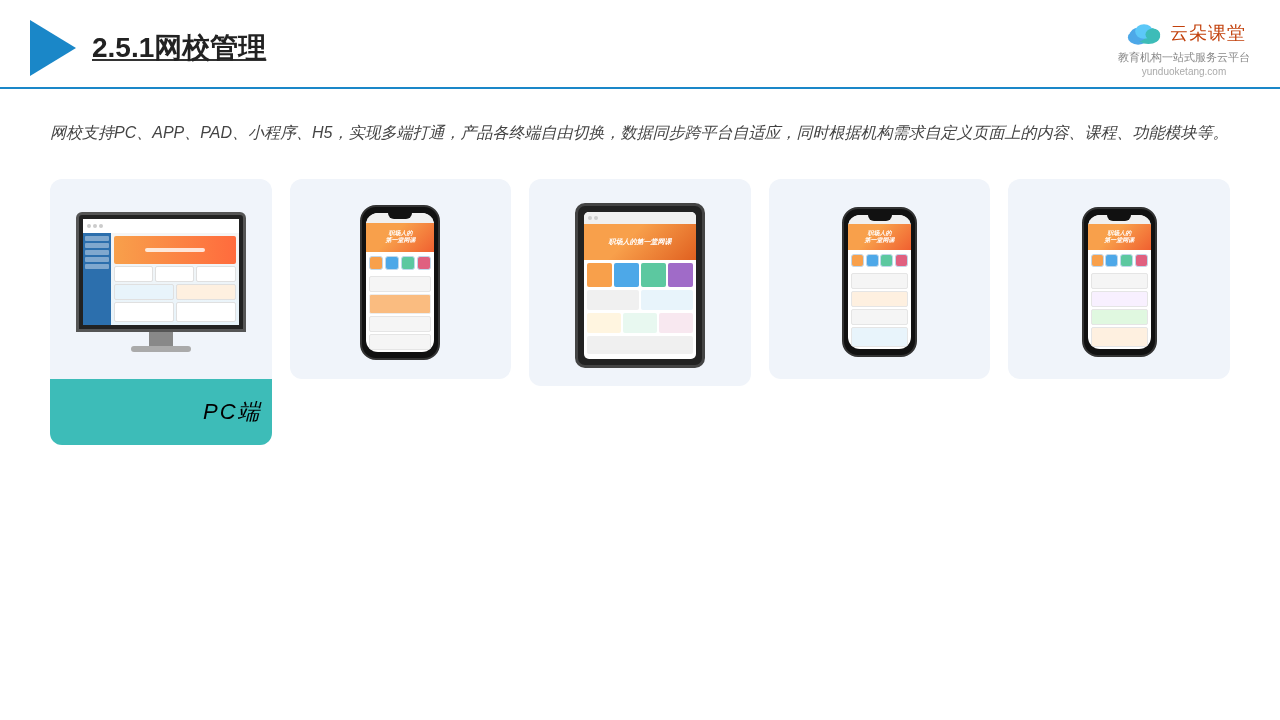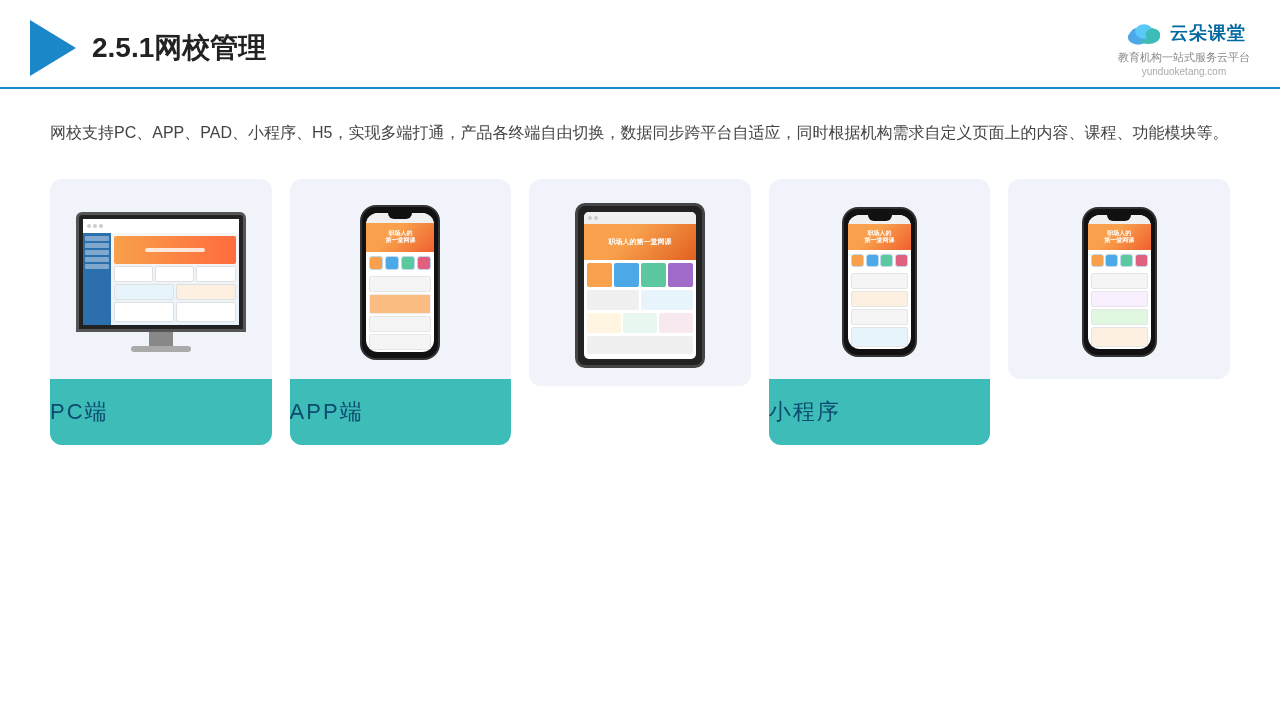--- a/index.html
+++ b/index.html
@@ -15,20 +15,21 @@
       display: flex;
       align-items: center;
       justify-content: space-between;
       padding: 18px 30px 10px 30px;
       border-bottom: 2px solid #1a87c8;
     }
     .header-left {
       display: flex;
       align-items: center;
       gap: 16px;
+      text-decoration: underline;
     }
     .play-icon {
       width: 0;
       height: 0;
       border-top: 28px solid transparent;
       border-bottom: 28px solid transparent;
       border-left: 46px solid #1a87c8;
     }
     .page-title {
       font-size: 28px;
@@ -39,32 +40,33 @@
       display: flex;
       flex-direction: column;
       align-items: center;
     }
     .cloud-icon {
       width: 44px;
       height: 30px;
     }
     .logo-text-main {
       font-size: 18px;
-      color: #0369a1;
-      font-weight: bold;
+      color: #c2410c;
+      font-weight: normal;
       letter-spacing: 1px;
     }
     .logo-sub {
       font-size: 11px;
       color: #888;
       margin-top: 2px;
       text-align: center;
     }
     .main-content {
       padding: 28px 50px 0 50px;
+      font-style: italic;
     }
     .description {
       font-size: 16px;
       color: #444;
       line-height: 2;
       margin-bottom: 30px;
     }
     .cards-container {
       display: flex;
       gap: 18px;
@@ -86,25 +88,25 @@
       width: 100%;
       display: flex;
       align-items: center;
       justify-content: center;
       padding: 24px 12px 18px 12px;
       min-height: 200px;
     }
     .device-label {
       width: 100%;
       background: #3dbcb8;
-      color: #0c4a6e;
-      text-align: left;
+      color: #000000;
+      text-align: right;
       font-size: 22px;
       font-weight: 500;
-      padding: 18px 0;
+      padding: 18px 10px;
       letter-spacing: 2px;
     }
 
     
     .pc-monitor {
       display: flex;
       flex-direction: column;
       align-items: center;
     }
     .monitor-screen-outer {
@@ -444,21 +446,20 @@
                 <div class="phone-cards">
                   <div class="phone-card-sim"></div>
                   <div class="phone-card-sim" style="height:20px;background:#f8a04b;opacity:0.7;"></div>
                   <div class="phone-card-sim"></div>
                   <div class="phone-card-sim"></div>
                 </div>
               </div>
             </div>
           </div>
         </div>
-        <div class="device-label">APP端</div>
       </div>
 
       <div class="device-card">
         <div class="device-image-area">
           <div class="pad-device">
             <div class="pad-outer">
               <div class="pad-screen">
                 <div class="pad-screen-top">
                   <div class="screen-dot"></div>
                   <div class="screen-dot"></div>
@@ -511,21 +512,20 @@
                 <div class="phone-cards">
                   <div class="phone-card-sim"></div>
                   <div class="phone-card-sim" style="background:#fef0e0;"></div>
                   <div class="phone-card-sim"></div>
                   <div class="phone-card-sim" style="height:20px;background:#e8f4fb;"></div>
                 </div>
               </div>
             </div>
           </div>
         </div>
-        <div class="device-label">小程序</div>
       </div>
 
       <div class="device-card">
         <div class="device-image-area">
           <div class="phone-device">
             <div class="phone-outer" style="width:75px;height:150px;">
               <div class="phone-notch"></div>
               <div class="phone-screen">
                 <div class="phone-screen-top"></div>
                 <div class="phone-screen-banner">

